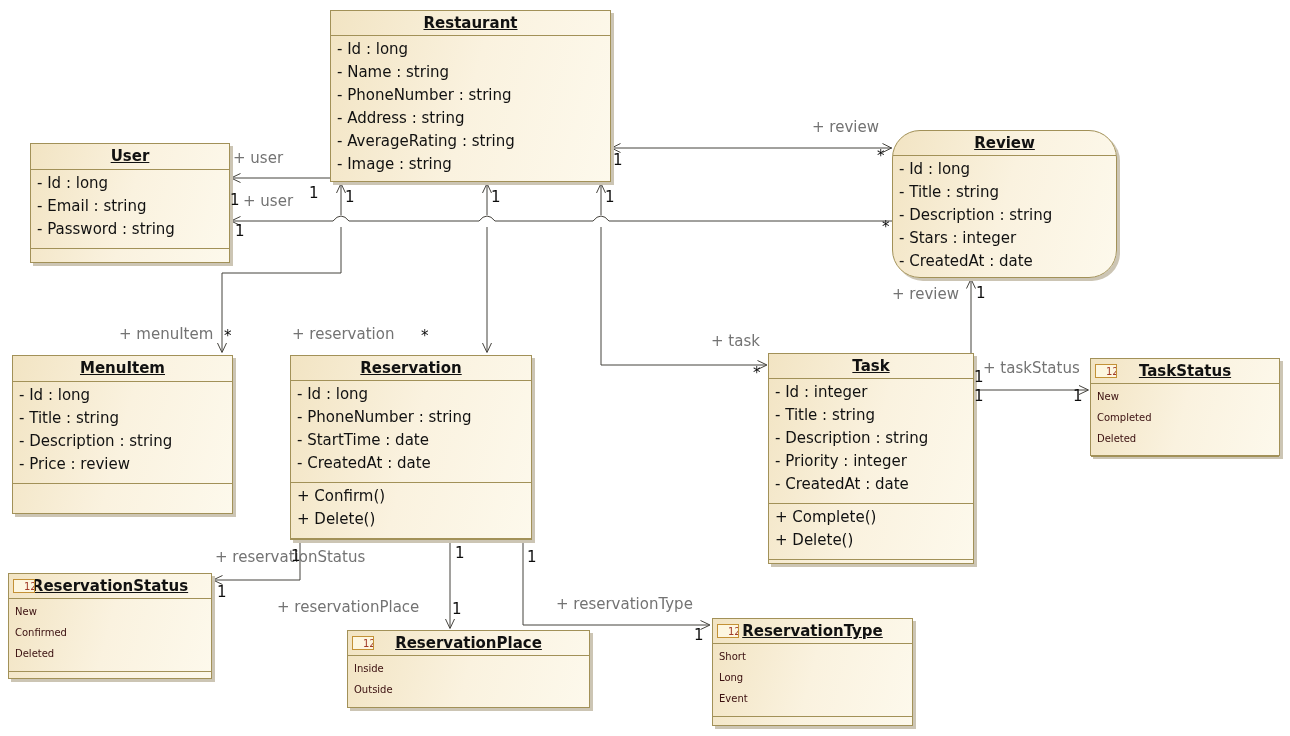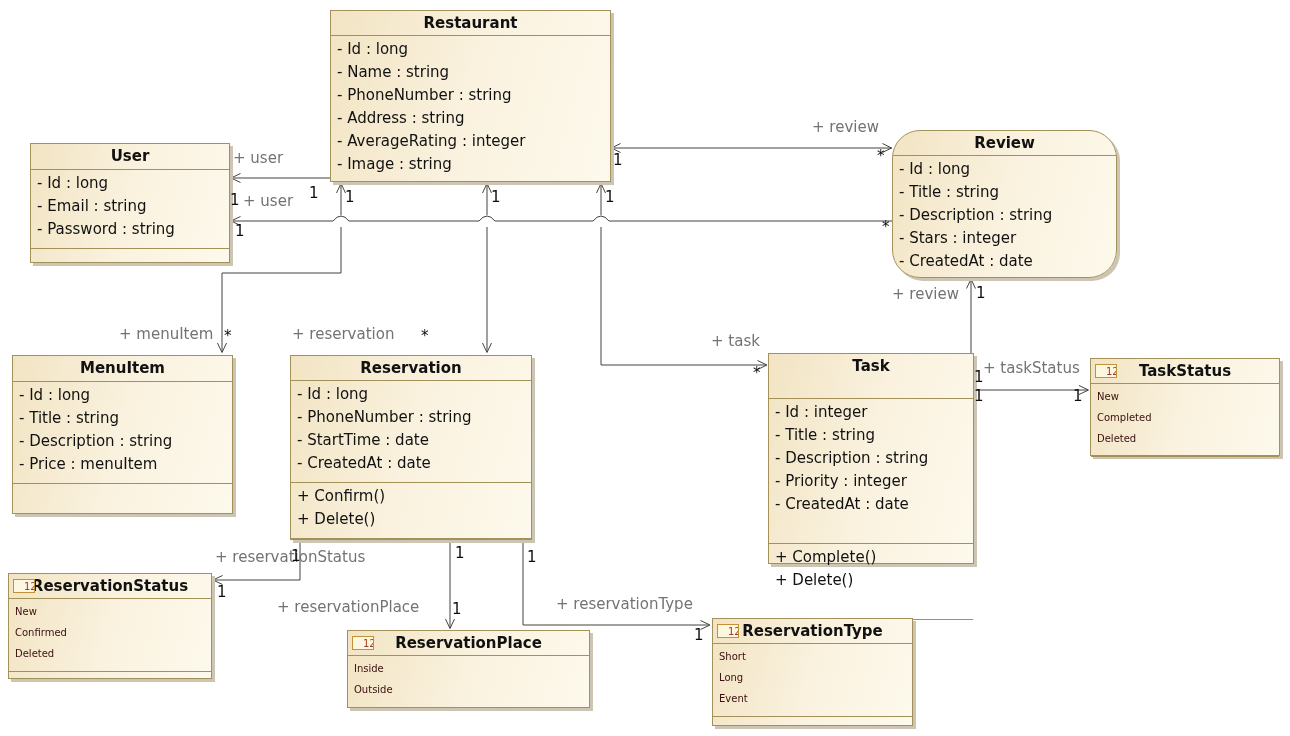--- a/index.html
+++ b/index.html
@@ -11,21 +11,21 @@
   svg.connectors{position:absolute;left:0;top:0;z-index:1;}
   .uml-class{
     position:absolute;z-index:2;box-sizing:border-box;
     display:flex;flex-direction:column;
     border:1px solid #a29158;
     background:linear-gradient(105deg,#f2e4c3 0%,#faf2df 50%,#fdf9ec 100%);
     box-shadow:3px 3px 0 #ccc5b4;
   }
   .cmp-title{
     font-weight:bold;font-size:15px;line-height:24px;height:25px;
-    text-align:center;position:relative;white-space:nowrap;
+    text-align:center;position:relative;white-space:nowrap;text-decoration:underline;
   }
   .cmp{border-top:1px solid #a29158;padding:2px 6px 7px 6px;}
   .grow{flex:1;}
   .mline{font-size:15px;line-height:23px;white-space:nowrap;}
   .eval{font-size:10px;line-height:21px;color:#3a0f0f;}
   .enum-icon{
     position:absolute;left:4px;top:5px;width:22px;height:14px;
     border:1px solid #c39136;background:#fdf6e0;
     font-size:10px;line-height:13px;font-weight:normal;
     color:#a03a28;text-align:left;padding-left:10px;box-sizing:border-box;
@@ -107,21 +107,21 @@
     </g>
   </svg>
 
   <div class="uml-class" style="left:330px;top:10px;width:281px;height:172px;">
     <div class="cmp-title">Restaurant</div>
     <div class="cmp grow">
       <div class="mline">- Id : long</div>
       <div class="mline">- Name : string</div>
       <div class="mline">- PhoneNumber : string</div>
       <div class="mline">- Address : string</div>
-      <div class="mline">- AverageRating : integer</div>
+      <div class="mline">- AverageRating : string</div>
       <div class="mline">- Image : string</div>
     </div>
   </div>
 
   <div class="uml-class" style="left:30px;top:143px;width:200px;height:120px;">
     <div class="cmp-title">User</div>
     <div class="cmp">
       <div class="mline">- Id : long</div>
       <div class="mline">- Email : string</div>
       <div class="mline">- Password : string</div>
@@ -139,41 +139,41 @@
       <div class="mline">- CreatedAt : date</div>
     </div>
   </div>
 
   <div class="uml-class" style="left:12px;top:355px;width:221px;height:159px;">
     <div class="cmp-title">MenuItem</div>
     <div class="cmp">
       <div class="mline">- Id : long</div>
       <div class="mline">- Title : string</div>
       <div class="mline">- Description : string</div>
-      <div class="mline">- Price : menuItem</div>
+      <div class="mline">- Price : review</div>
     </div>
     <div class="cmp grow"></div>
   </div>
 
   <div class="uml-class" style="left:290px;top:355px;width:242px;height:185px;">
     <div class="cmp-title">Reservation</div>
     <div class="cmp">
       <div class="mline">- Id : long</div>
       <div class="mline">- PhoneNumber : string</div>
       <div class="mline">- StartTime : date</div>
       <div class="mline">- CreatedAt : date</div>
     </div>
     <div class="cmp">
       <div class="mline">+ Confirm()</div>
       <div class="mline">+ Delete()</div>
     </div>
     <div class="cmp grow"></div>
   </div>
 
-  <div class="uml-class" style="left:768px;top:353px;width:206px;height:211px;gap:20px;">
+  <div class="uml-class" style="left:768px;top:353px;width:206px;height:211px;">
     <div class="cmp-title">Task</div>
     <div class="cmp">
       <div class="mline">- Id : integer</div>
       <div class="mline">- Title : string</div>
       <div class="mline">- Description : string</div>
       <div class="mline">- Priority : integer</div>
       <div class="mline">- CreatedAt : date</div>
     </div>
     <div class="cmp">
       <div class="mline">+ Complete()</div>

